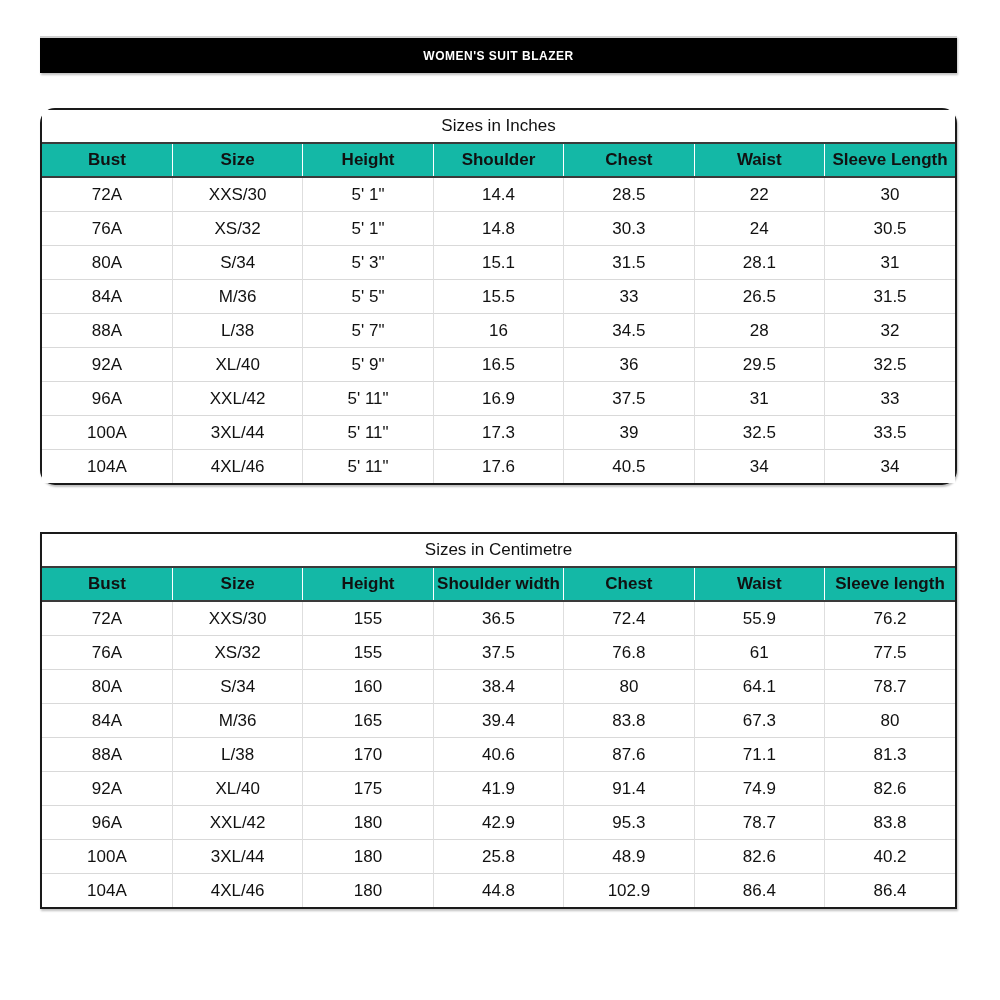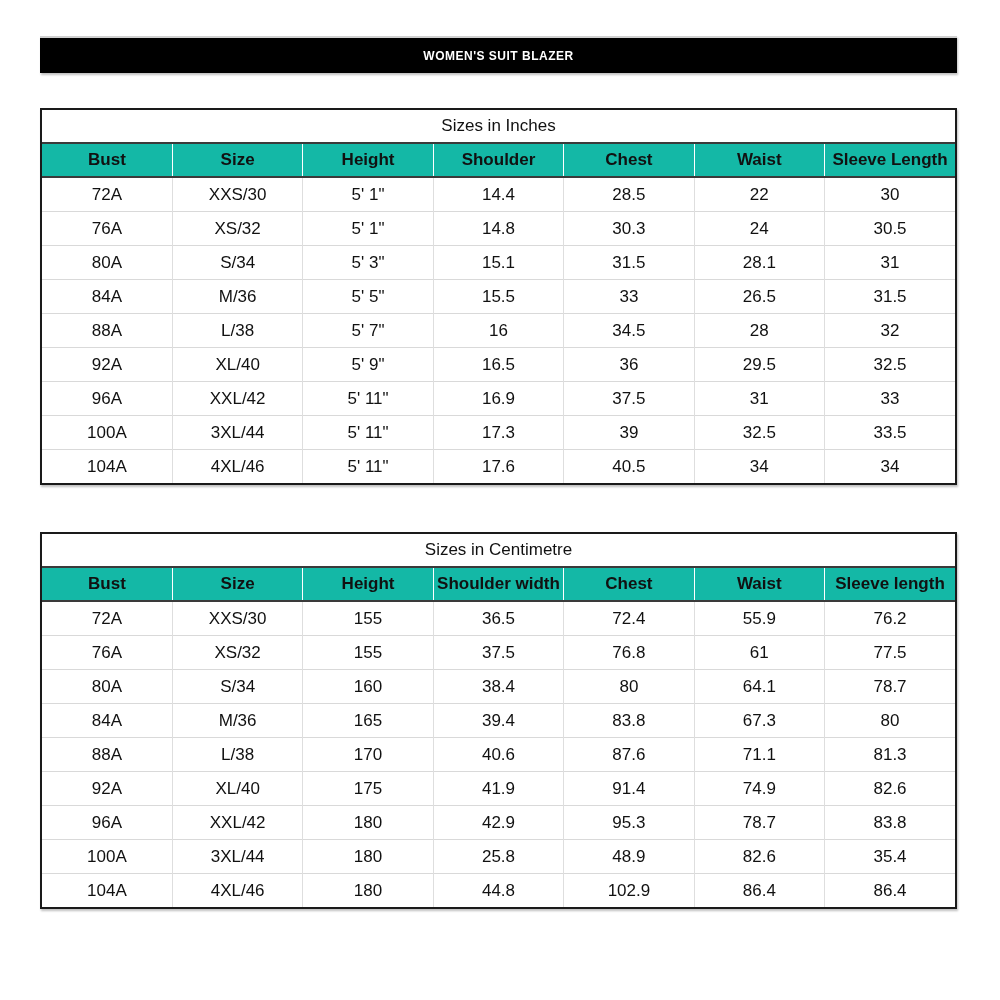--- a/index.html
+++ b/index.html
@@ -31,21 +31,21 @@
   }
   .tbl-wrap {
     position: absolute;
     left: 40px;
     width: 917px;
     border: 2px solid #1a1a1a;
     box-sizing: border-box;
     background: #ffffff;
     box-shadow: 1px 2px 2px rgba(0,0,0,0.25);
   }
-  .tbl-wrap.inches { top: 108px; }
+  .tbl-wrap.inches { top: 108px; border-radius: 15px; }
   .tbl-wrap.cm     { top: 532px; }
   .tbl-title {
     height: 32px;
     line-height: 32px;
     text-align: center;
     font-size: 17px;
     background: #ffffff;
     border-bottom: 2px solid #3a3a3a;
   }
   table.tbl {
@@ -260,21 +260,21 @@
             <td>78.7</td>
             <td>83.8</td>
           </tr>
           <tr>
             <td>100A</td>
             <td>3XL/44</td>
             <td>180</td>
             <td>25.8</td>
             <td>48.9</td>
             <td>82.6</td>
-            <td>35.4</td>
+            <td>40.2</td>
           </tr>
           <tr>
             <td>104A</td>
             <td>4XL/46</td>
             <td>180</td>
             <td>44.8</td>
             <td>102.9</td>
             <td>86.4</td>
             <td>86.4</td>
           </tr>

